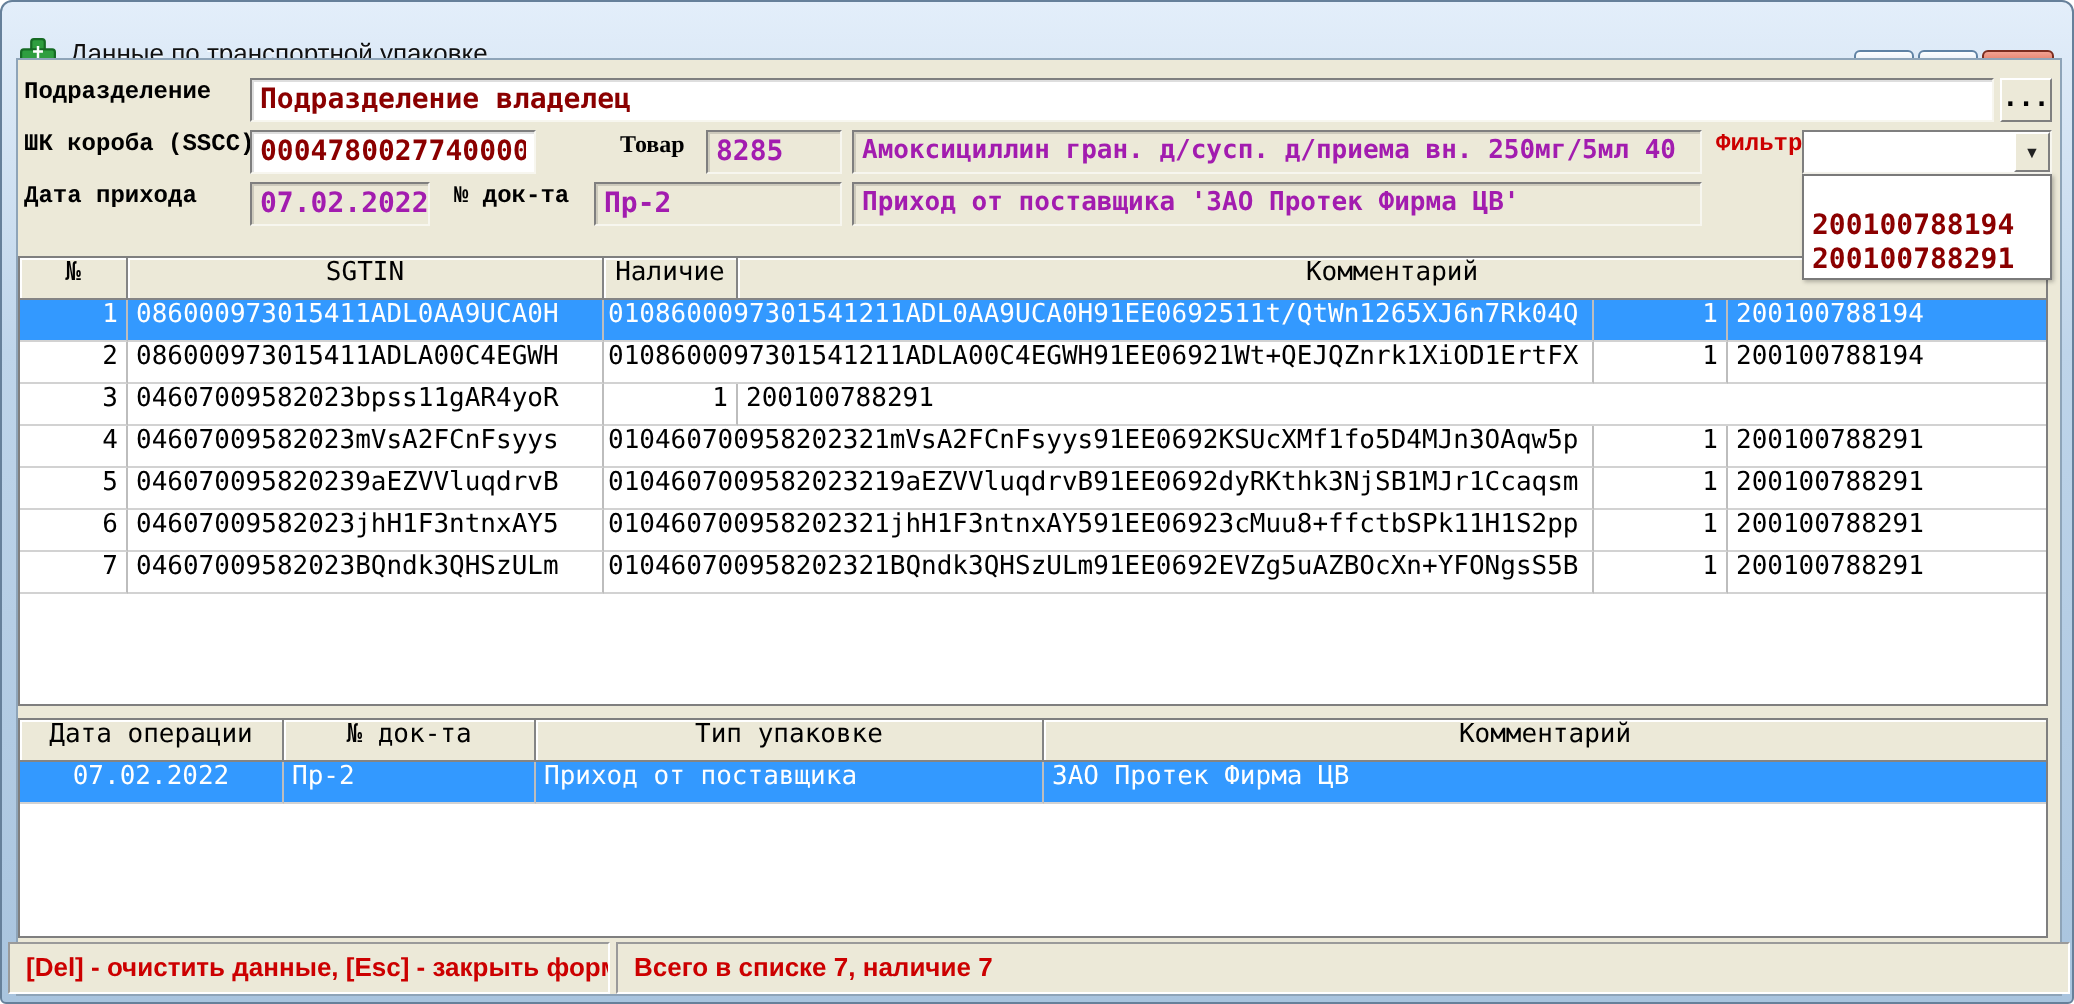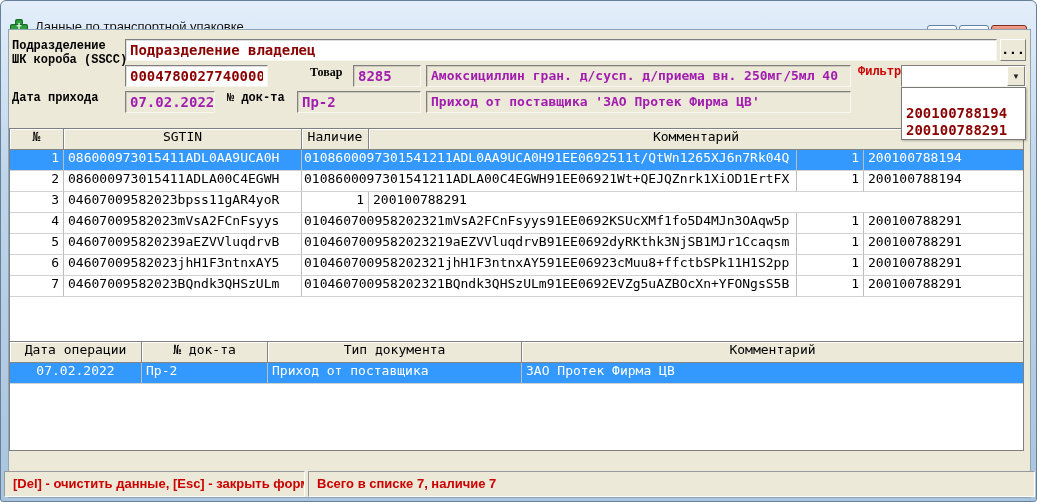--- a/index.html
+++ b/index.html
@@ -26,21 +26,21 @@
   .close-glyph{color:#fff;font-weight:bold;font-size:12px;line-height:12px;text-shadow:0 1px 1px rgba(0,0,0,.5);}
 
   
   .client{position:absolute;left:7px;top:28px;width:1023px;height:469px;
     background:var(--client-bg,#ece9d8);border:1px solid #8ea4b8;}
 
   
   .lbl{position:absolute;height:22px;line-height:22px;white-space:nowrap;
     font:bold 12px "Liberation Mono",monospace;color:#000;}
   #lbl-department{left:11px;top:38px;}
-  #lbl-sscc{left:11px;top:52px;}
+  #lbl-sscc{left:11px;top:64px;}
   #lbl-tovar{left:309px;top:64px;font-family:Liberation Serif, serif;}
   #lbl-filter{left:857px;top:64px;color:var(--accent-red,#cc0000);}
   #lbl-date{left:11px;top:90px;}
   #lbl-doc{left:226px;top:90px;}
 
   .field{position:absolute;height:22px;font:bold 14px "DejaVu Sans Mono",monospace;line-height:20px;
     padding:0 4px;background:#fff;color:#a21caf;border:1px solid #7f7f7f;border-bottom-color:#f7f6ef;border-right-color:#f7f6ef;
     box-shadow:inset 1px 1px 0 rgba(0,0,0,.13);white-space:nowrap;overflow:hidden;}
   input.field{outline:none;}
   .field.gray{background:var(--client-bg,#ece9d8);}
@@ -65,21 +65,21 @@
   .combo-arrow{width:18px;background:var(--client-bg,#ece9d8);border:1px solid #7f7f7f;border-top-color:#fff;border-left-color:#fff;
     display:flex;align-items:center;justify-content:center;font-size:8px;color:#222;cursor:default;}
   #dropdown{position:absolute;left:900px;top:86px;width:125px;z-index:20;background:#fff;border:1px solid #7a7a7a;
     box-shadow:1px 1px 2px rgba(0,0,0,.25);}
   .filter-option{height:17px;line-height:17px;padding:0 4px;overflow:hidden;white-space:nowrap;
     font:bold 14px "DejaVu Sans Mono",monospace;color:var(--value-red,#8b0000);cursor:default;}
 
   
   .gridbox{position:absolute;left:8px;width:1015px;background:#fff;border:1px solid #7f7f7f;overflow:hidden;}
   #main-table{top:127px;height:225px;}
-  #ops-table{top:340px;height:110px;}
+  #ops-table{top:358px;height:110px;}
   .trow{display:flex;height:21px;line-height:20px;font:13px "DejaVu Sans Mono",monospace;color:#000;}
   .cell{overflow:hidden;white-space:nowrap;padding:0 4px;}
   .thead .cell{background:var(--client-bg,#ece9d8);border-right:1px solid #848484;border-bottom:1px solid #848484;
     box-shadow:inset 1px 1px 0 #fff;text-align:center;padding:0 2px;}
   .tbody .cell{border-right:1px solid #bdbdbd;border-bottom:1px solid #d2d2d2;}
   .tbody .trow.selected{background:var(--selection,#3399ff);color:#fff;}
   .c-num{width:54px;text-align:right;}
   .c-sgtin{width:238px;}
   .c-pack{width:495px;padding:0 2px;}
   .c-qty{width:67px;text-align:right;}
@@ -212,21 +212,21 @@
       <div class="filter-option"></div>
       <div class="filter-option">200100788194</div>
       <div class="filter-option">200100788291</div>
     </div>
 
   <div class="gridbox" id="ops-table">
     <div class="thead">
       <div class="trow">
         <div class="cell o-date">Дата операции</div>
         <div class="cell o-doc">№ док-та</div>
-        <div class="cell o-type">Тип документа</div>
+        <div class="cell o-type">Тип упаковке</div>
         <div class="cell o-comment">Комментарий</div>
       </div>
     </div>
     <div class="tbody">
         <div class="trow selected">
     <div class="cell o-date">07.02.2022</div>
     <div class="cell o-doc">Пр-2</div>
     <div class="cell o-type">Приход от поставщика</div>
     <div class="cell o-comment">ЗАО Протек Фирма ЦВ</div>
   </div>

